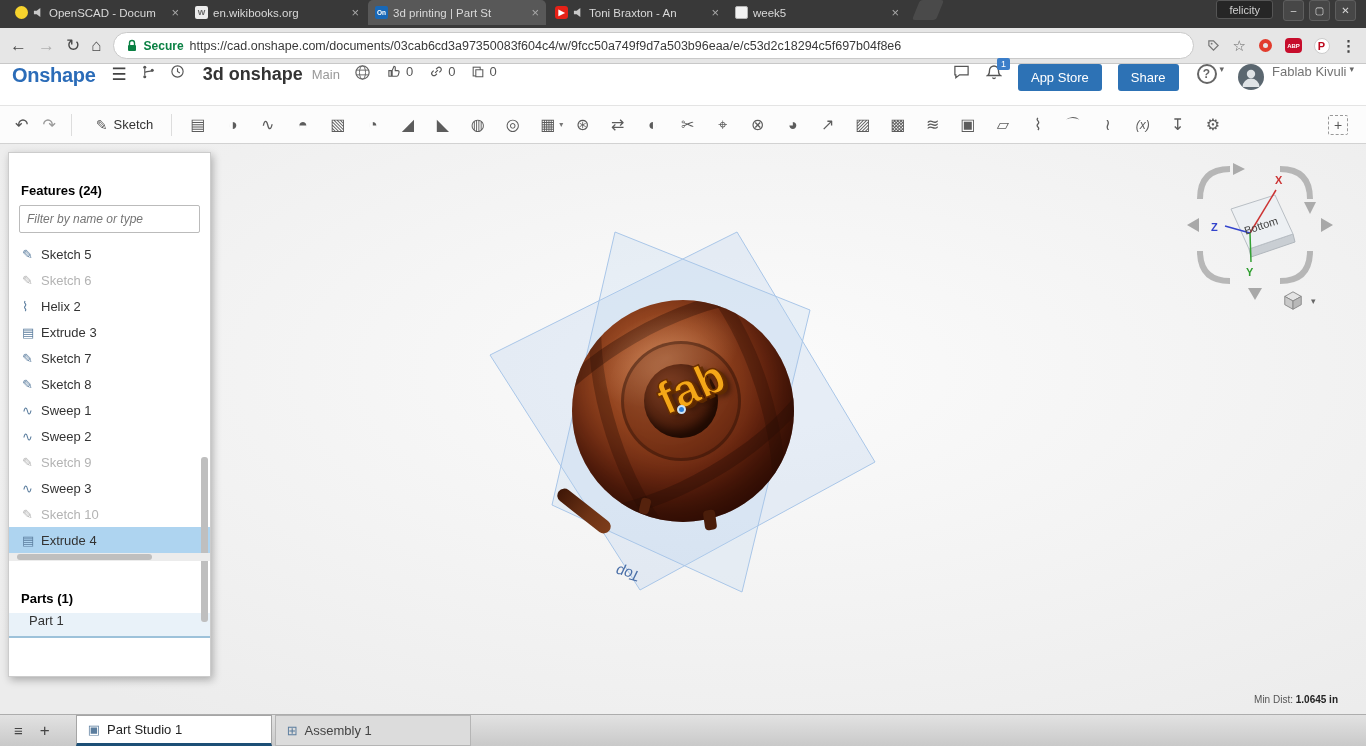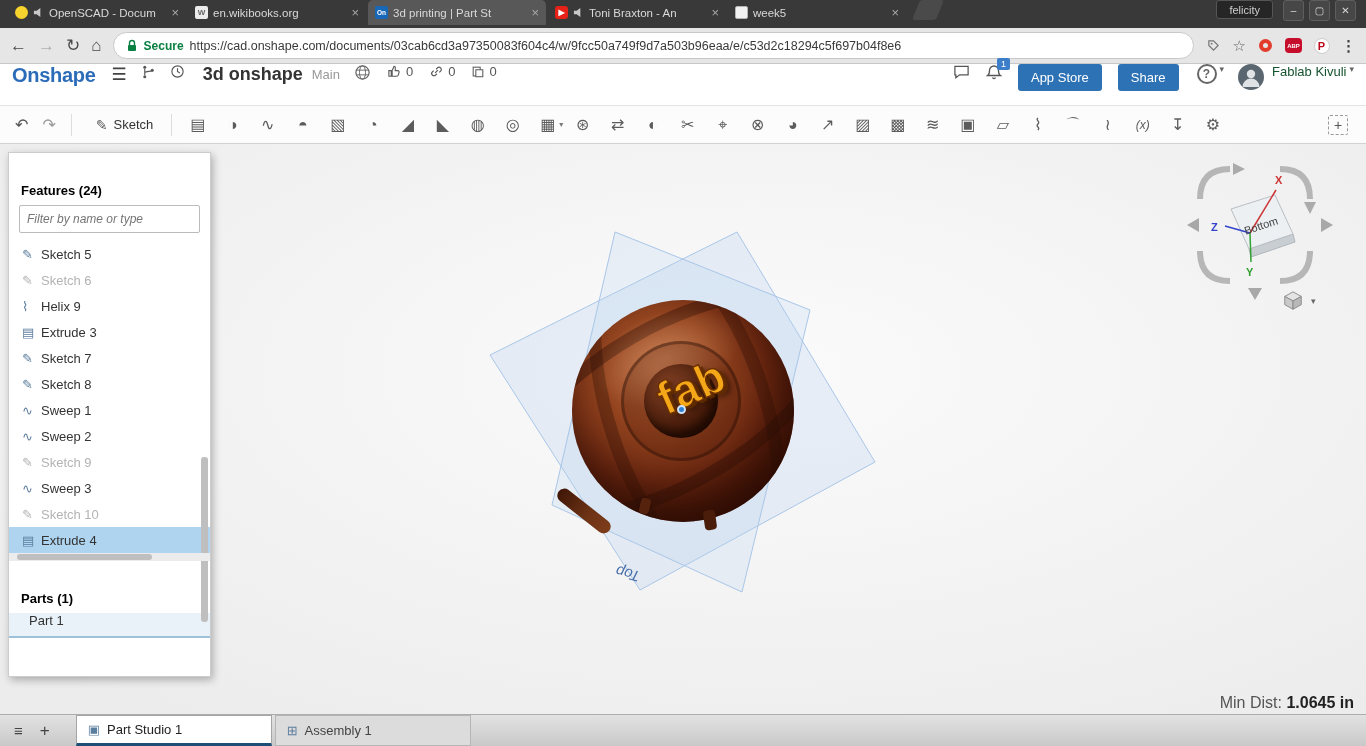--- a/index.html
+++ b/index.html
@@ -54,21 +54,21 @@
   .doc-title{font-size:18px;font-weight:bold;color:#333;margin-left:18px}
   .ws-name{font-size:13px;color:#999;margin-left:9px;margin-top:3px}
   .cnt{display:flex;align-items:center;gap:4px;margin-left:16px;font-size:13px;color:#555}
   .hspacer{flex:1}
   .badge-wrap{position:relative;margin-left:16px;display:flex}
   .nbadge{position:absolute;top:-6px;right:-8px;background:#3c7ec9;color:#fff;font-size:9px;padding:1px 4px;border-radius:2px}
   .blue-btn{background:#2d72b5;color:#fff;font-size:13px;border:none;border-radius:3px;padding:6px 13px;margin-left:16px}
   .helpc{width:20px;height:20px;border:2px solid #666;border-radius:50%;color:#666;font-weight:bold;font-size:12px;
       display:flex;align-items:center;justify-content:center;margin-left:18px}
   .caret{font-size:9px;color:#666;margin-left:3px}
-  .uname{font-size:13px;color:#14532d;margin-left:8px}
+  .uname{font-size:13px;color:#737373;margin-left:8px}
 
   
   .toolbar{height:38px;background:#fcfcfc;border-bottom:1px solid #d2d2d2;display:flex;align-items:center;padding:0 8px}
   .tb-undo{font-size:16px;color:#555;margin:0 7px}
   .tb-redo{font-size:16px;color:#9a9a9a;margin:0 7px}
   .sketch-btn{display:flex;align-items:center;gap:6px;padding:5px 10px;margin-left:6px;font-size:13px;color:#333}
   .sketch-btn .pg{color:#555;font-size:14px}
   .tsep{width:1px;height:22px;background:#ddd;margin:0 8px}
   .tool{width:35px;text-align:center;font-size:16px;color:#5c5c5c;line-height:1}
   .tool.small{font-size:12px;font-style:italic}
@@ -99,21 +99,21 @@
   .nub2{position:absolute;left:640px;top:354px;width:10px;height:16px;background:#55220d;border-radius:4px;transform:rotate(14deg);z-index:4}
   .fab-text{position:absolute;left:626px;top:216px;width:130px;text-align:center;z-index:6;
       font-size:46px;font-weight:bold;color:#f4a718;transform:rotate(-24deg);
       -webkit-text-stroke:1.5px #6b3000;text-shadow:3px 3px 0 rgba(96,44,0,.85),5px 6px 5px rgba(40,15,0,.6)}
   .origin-dot{position:absolute;left:677px;top:261px;width:9px;height:9px;border-radius:50%;background:#2f7fd6;
       border:2px solid #cfe4f7;z-index:7}
 
   
   .viewcube{position:absolute;left:1175px;top:10px;z-index:5}
   .cubebtn{position:absolute;left:1282px;top:146px;display:flex;align-items:center;gap:4px;z-index:5}
-  .mindist{position:absolute;right:12px;top:550px;font-size:16px;color:#555;z-index:5}
+  .mindist{position:absolute;right:28px;top:550px;font-size:10px;color:#555;z-index:5}
   .mindist b{color:#222}
 
   
   .panel{position:absolute;left:8px;top:8px;width:203px;height:525px;background:#fff;border:1px solid #ccc;
       box-shadow:2px 3px 8px rgba(0,0,0,.28);z-index:10;font-size:13px}
   .p-title{padding:30px 12px 7px;font-weight:bold;font-size:13px;color:#000000}
   .filter{display:block;margin:0 10px;width:181px;height:23px;border:1px solid #bbb;border-radius:2px;
       font-size:12px;font-style:italic;padding:13px 7px;color:#444;font-family:"Liberation Sans",sans-serif}
   .feat-list{margin-top:8px;position:relative}
   .feat-row{height:26px;display:flex;align-items:center;padding-left:13px;color:#333}
@@ -396,21 +396,21 @@
         <div class="feat-row">
             <span class="fi">✎</span>
             <span>Sketch 5</span>
           </div>
         <div class="feat-row sup">
             <span class="fi">✎</span>
             <span>Sketch 6</span>
           </div>
         <div class="feat-row">
             <span class="fi">⌇</span>
-            <span>Helix 9</span>
+            <span>Helix 2</span>
           </div>
         <div class="feat-row">
             <span class="fi">▤</span>
             <span>Extrude 3</span>
           </div>
         <div class="feat-row">
             <span class="fi">✎</span>
             <span>Sketch 7</span>
           </div>
         <div class="feat-row">

